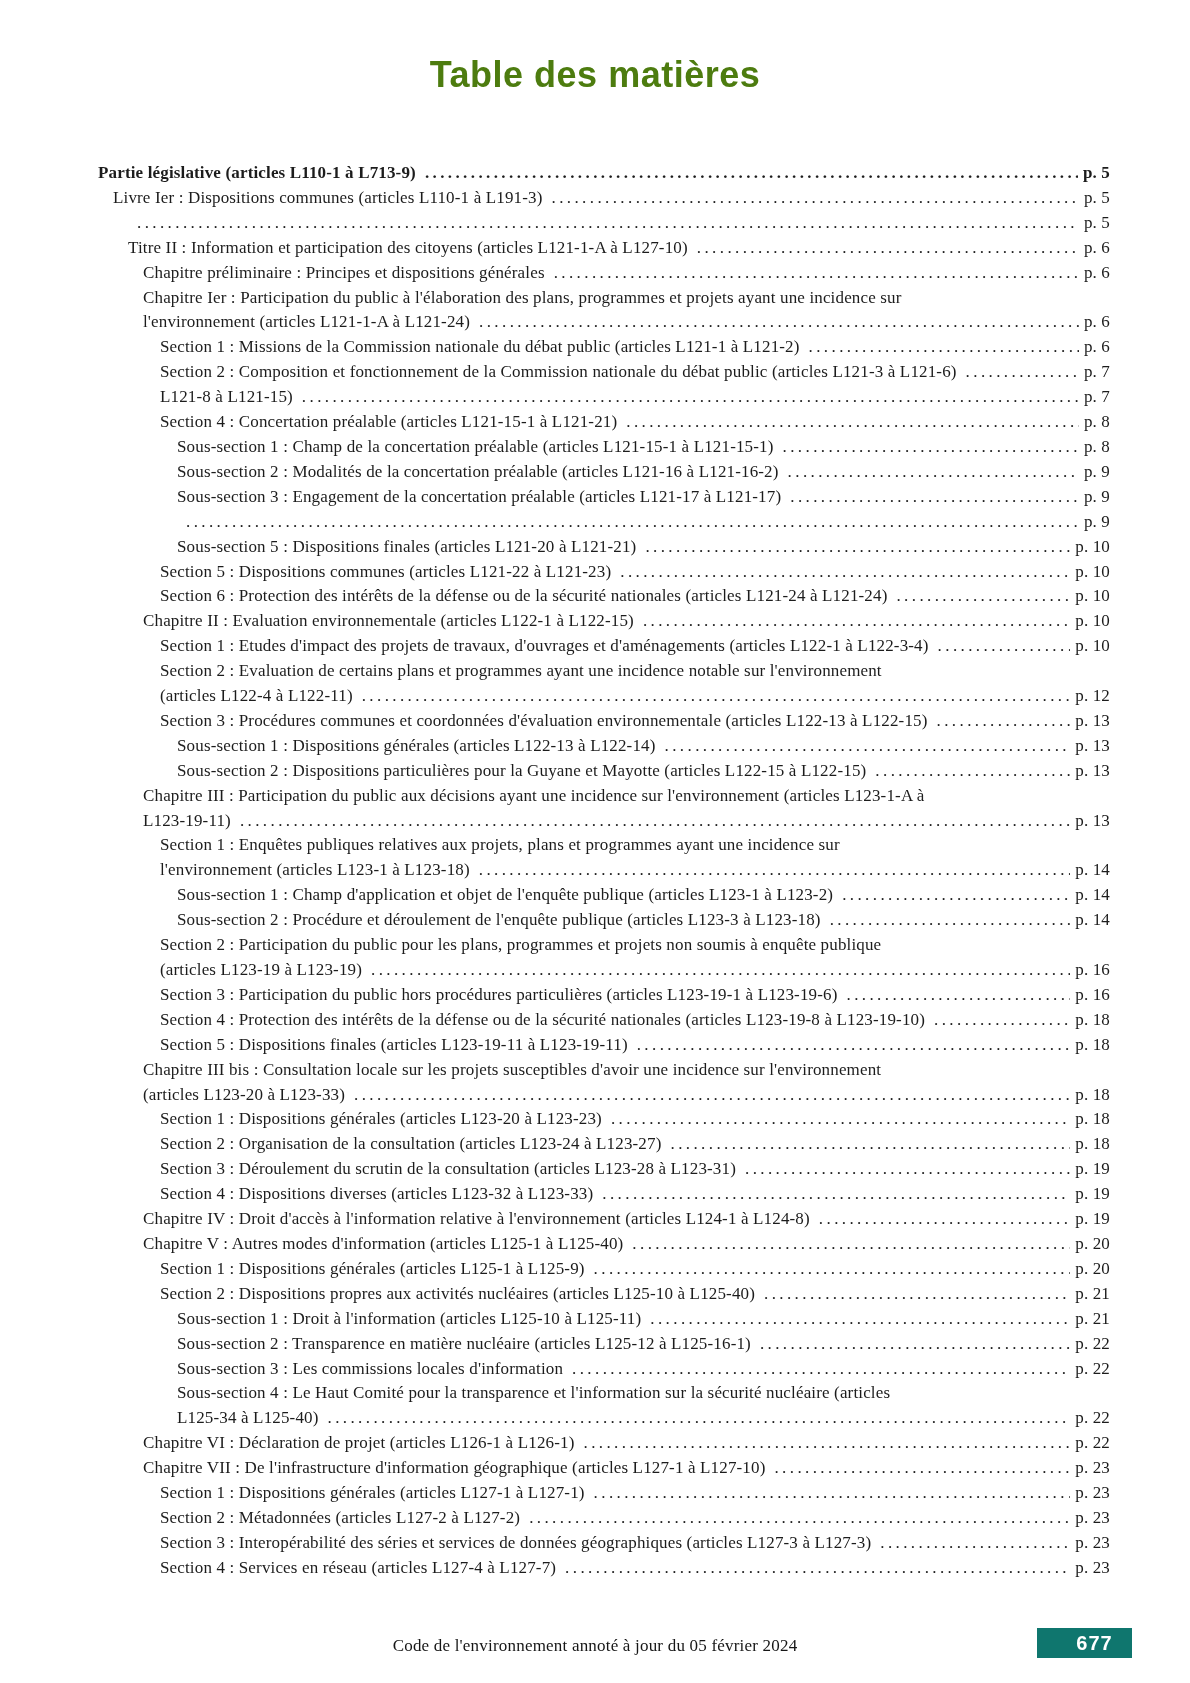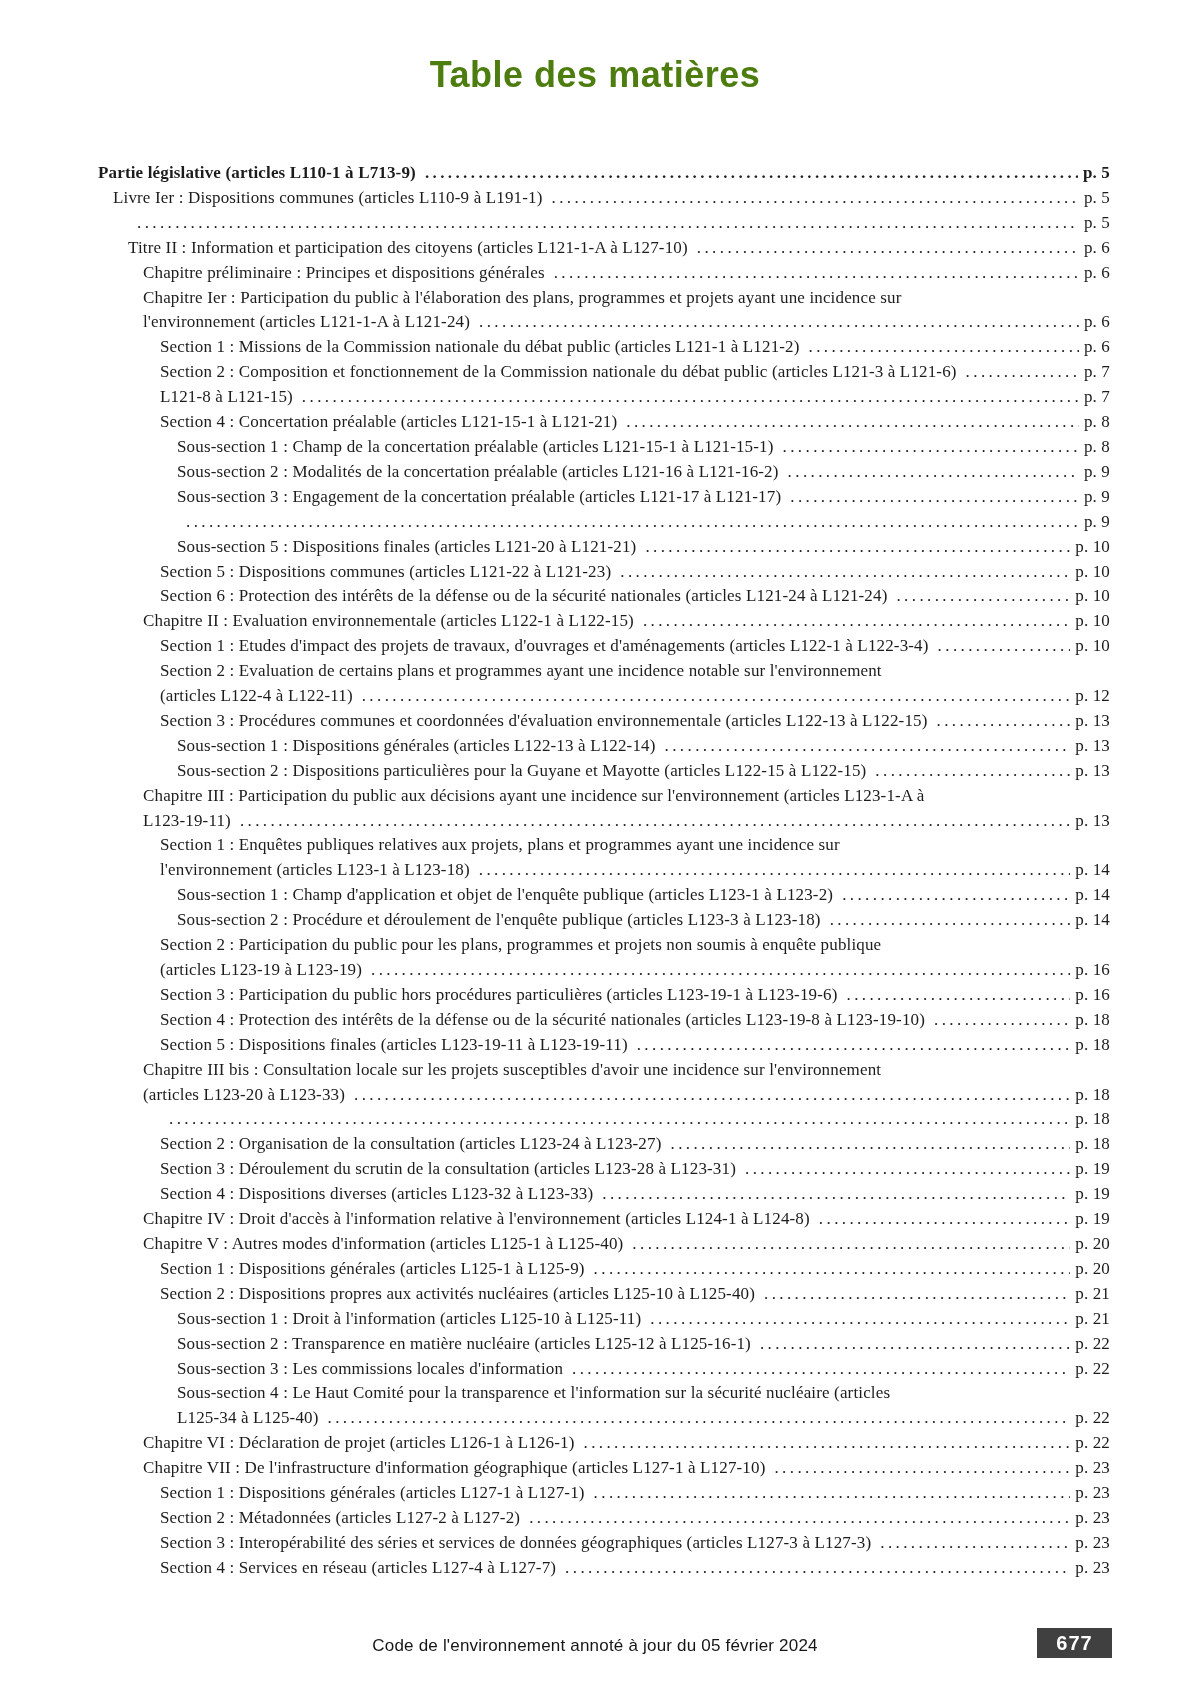--- a/index.html
+++ b/index.html
@@ -50,21 +50,21 @@
   }
   .dots::before {
     content: "..................................................................................................................................................................";
     letter-spacing: 3.4px;
   }
   .pg { flex: 0 0 auto; white-space: nowrap; }
   .footer-text {
     position: absolute;
     top: 1636px; left: 0; right: 0;
     text-align: center;
-    font-family: Liberation Sans, sans-serif;
+    font-family: Liberation Serif, serif;
     font-size: 17px;
     font-weight: 400;
     letter-spacing: 0.2px;
     color: #161616;
   }
   .page-badge {
     position: absolute;
     left: 1037px; top: 1628px;
     width: 75px; height: 30px;
     display: flex; align-items: center; justify-content: center;
@@ -83,21 +83,21 @@
 <div class="toc">
     <div class="entry lvl0 bold">
       <div class="line">
         <span class="txt">Partie législative (articles L110-1 à L713-9)</span>
         <span class="dots"></span>
         <span class="pg">p. 5</span>
       </div>
     </div>
     <div class="entry lvl1">
       <div class="line">
-        <span class="txt">Livre Ier : Dispositions communes (articles L110-9 à L191-1)</span>
+        <span class="txt">Livre Ier : Dispositions communes (articles L110-1 à L191-3)</span>
         <span class="dots"></span>
         <span class="pg">p. 5</span>
       </div>
     </div>
     <div class="entry lvl2">
       <div class="line">
         <span class="dots"></span>
         <span class="pg">p. 5</span>
       </div>
     </div>
@@ -304,20 +304,21 @@
     <div class="entry lvl3">
       <div class="cont">Chapitre III bis : Consultation locale sur les projets susceptibles d'avoir une incidence sur l'environnement</div>
       <div class="line">
         <span class="txt">(articles L123-20 à L123-33)</span>
         <span class="dots"></span>
         <span class="pg">p. 18</span>
       </div>
     </div>
     <div class="entry lvl4">
       <div class="line">
+        <span class="txt">Section 1 : Dispositions générales (articles L123-20 à L123-23)</span>
         <span class="dots"></span>
         <span class="pg">p. 18</span>
       </div>
     </div>
     <div class="entry lvl4">
       <div class="line">
         <span class="txt">Section 2 : Organisation de la consultation (articles L123-24 à L123-27)</span>
         <span class="dots"></span>
         <span class="pg">p. 18</span>
       </div>
@@ -432,13 +433,13 @@
       <div class="line">
         <span class="txt">Section 4 : Services en réseau (articles L127-4 à L127-7)</span>
         <span class="dots"></span>
         <span class="pg">p. 23</span>
       </div>
     </div>
   </div>
 
 <div class="footer-text">Code de l'environnement annoté à jour du 05 février 2024</div>
 
-<div class="page-badge" style="background: #404040;">677</div>
+<div class="page-badge" style="background: #0f766e; padding-left: 20px;">677</div>
 
 </body></html>

